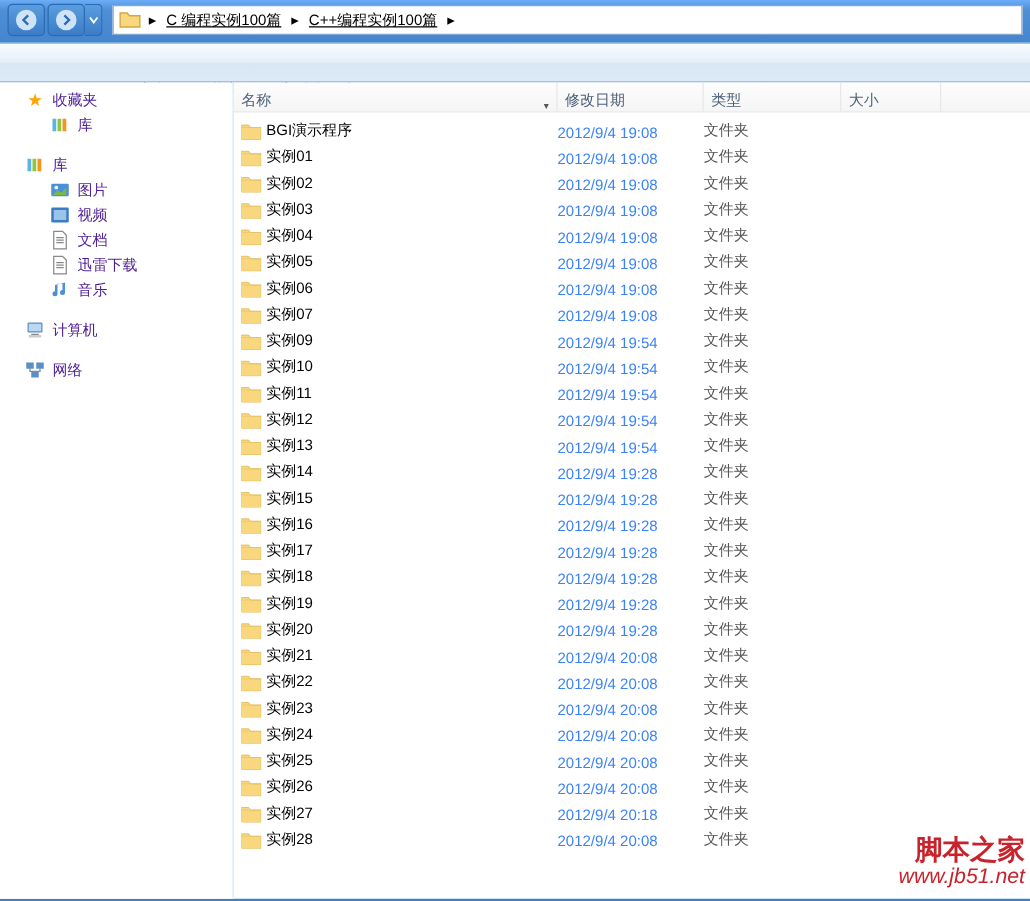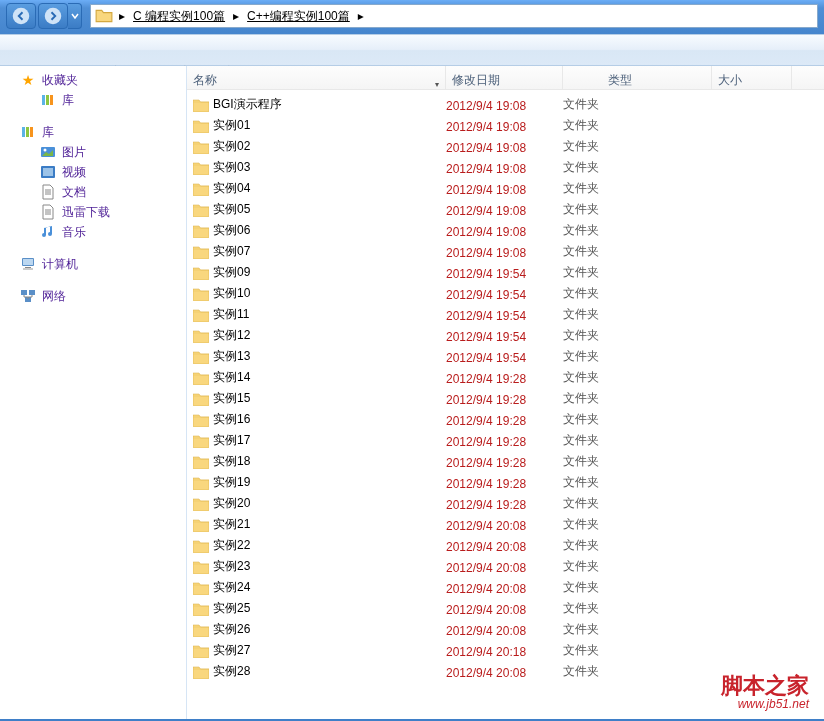--- a/index.html
+++ b/index.html
@@ -27,34 +27,34 @@
 .sb-item { display: flex; align-items: center; padding: 2px 0 2px 20px; cursor: pointer; height: 20px; }
 .sb-item.l2 { padding-left: 40px; }
 .sb-ico { width: 16px; height: 16px; margin-right: 6px; display: inline-flex; align-items: center; justify-content: center; }
 .sb-txt { color: #4c1d95; }
 
 .main { flex: 1; display: flex; flex-direction: column; }
 .col-headers { display: flex; height: 24px; border-bottom: 1px solid #e8e8e8; align-items: center; background: linear-gradient(#fdfdfd, #f5f5f5); }
 .col-h { padding: 0 6px; border-right: 1px solid #e8e8e8; cursor: pointer; height: 100%; display: flex; align-items: flex-end; color: #4c607a; }
 .col-name { width: 259px; }
 .col-date { width: 117px; }
-.col-type { width: 110px; margin-left: 39px; }
+.col-type { width: 110px; }
 .col-size { width: 80px; }
 .sort-ind { margin-left: auto; font-size: 8px; color: #555; }
 
 .file-list { flex: 1; overflow-y: auto; padding: 2px 0; }
 .file-row { display: flex; align-items: flex-end; height: 21px; padding: 0 6px; cursor: pointer; }
 .fr-name { width: 253px; display: flex; align-items: center; gap: 4px; }
-.fr-date { width: 117px; color: #b91c1c; }
+.fr-date { width: 117px; color: #3b82f6; }
 .fr-type { width: 110px; color: #555; }
 .fr-size { width: 80px; text-align: right; color: #555; }
 .folder-ico { width: 16px; height: 14px; }
 
-.watermark { position: absolute; right: 15px; bottom: 10px; color: #c8232c; font-family: "KaiTi", serif; font-size: 22px; font-weight: bold; pointer-events: none; text-align: right; line-height: 1.1; }
-.watermark .url { font-size: 12px; font-family: Arial; font-style: italic; font-weight: normal; }
+.watermark { position: absolute; right: 4px; bottom: 10px; color: #c8232c; font-family: "KaiTi", serif; font-size: 22px; font-weight: bold; pointer-events: none; text-align: right; line-height: 1.1; }
+.watermark .url { font-size: 17px; font-family: Arial; font-style: italic; font-weight: normal; }
 
 .star-ico { color: #ffa500; font-size: 14px; }
 </style>
 </head>
 <body>
 
 <div class="window-frame">
   <div class="titlebar">
     <div class="nav-buttons">
       <div class="nav-btn">

